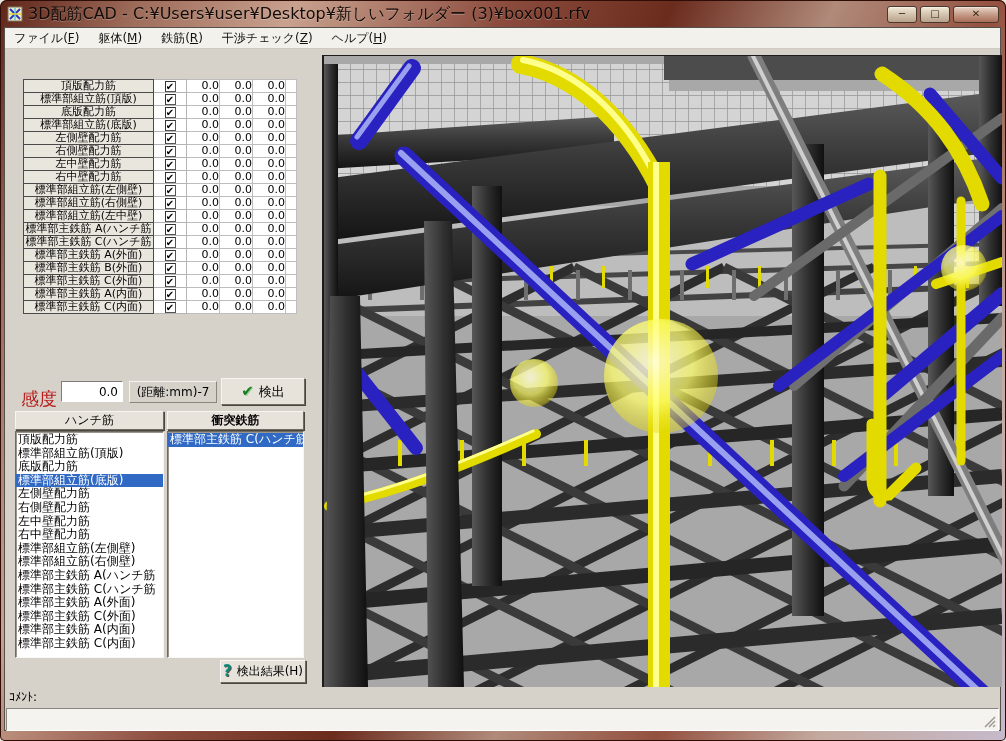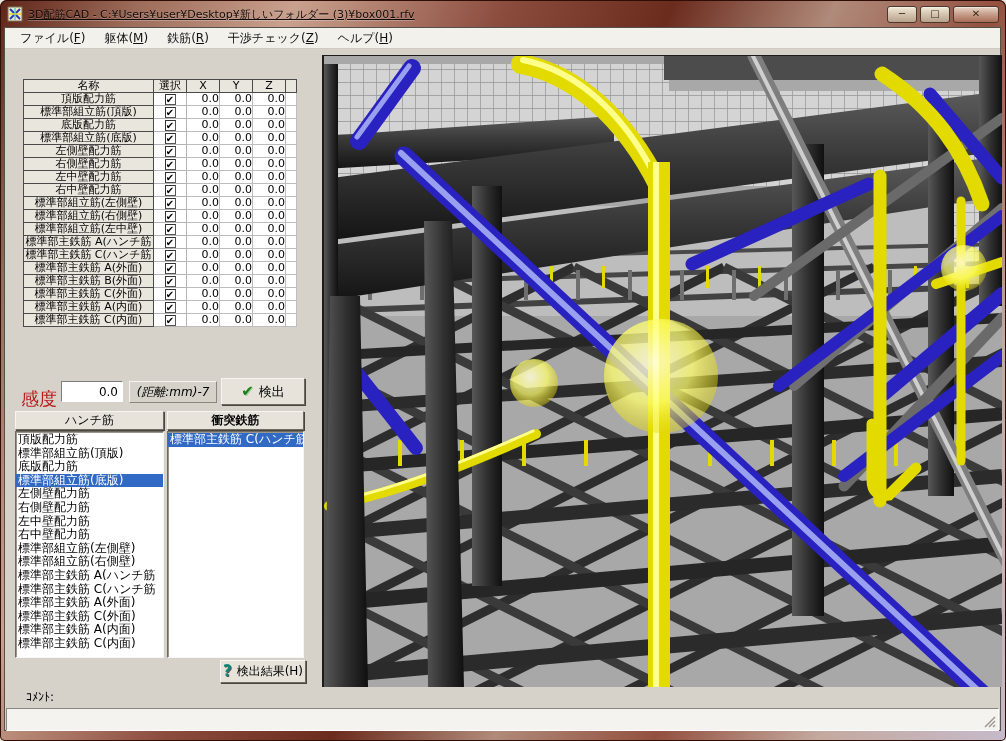--- a/index.html
+++ b/index.html
@@ -6,32 +6,32 @@
   *{box-sizing:border-box;}
   body{font-family:"DejaVu Sans","Liberation Sans",sans-serif;-webkit-font-smoothing:none;}
 
   .window{position:relative;width:1006px;height:741px;border-radius:7px 7px 5px 5px;
     background:linear-gradient(115deg,#5e2418 0%,#9c6a58 10%,#c9a18e 22%,#8a4a3c 38%,#6b2c1e 50%,#b08a7a 62%,#93503f 74%,#c4a99e 86%,#c6bacb 100%);
     box-shadow:inset 0 0 0 1px #2e0d06;overflow:hidden;}
 
   
   .titlebar{position:absolute;left:7px;top:3px;right:7px;height:22px;display:flex;align-items:center;}
   .app-icon{width:16px;height:16px;margin-right:5px;flex:0 0 auto;}
-  .title-text{font-size:11px;color:#120a06;white-space:nowrap;overflow:hidden;text-shadow:0 1px 0 rgba(255,255,255,.25);text-decoration:underline;}
+  .title-text{font-size:16px;color:#120a06;white-space:nowrap;overflow:hidden;text-shadow:0 1px 0 rgba(255,255,255,.25);}
   .win-controls{margin-left:auto;display:flex;gap:3px;}
   .win-btn{width:30px;height:17px;border:1px solid #4a382c;border-radius:3px;
     background:linear-gradient(#f2ead9,#d6c7b2 45%,#b8a28c);display:flex;align-items:center;justify-content:center;
     font-size:10px;font-weight:bold;color:#3a2a1a;line-height:1;box-shadow:inset 0 1px 0 #fff6;}
   .win-btn.close{width:46px;background:linear-gradient(#e8d6c8,#c9a28e 45%,#a86c56);}
 
   
   .app-body{position:absolute;left:4px;top:27px;width:997px;height:704px;background:var(--panel,#d6d2ca);
     border:1px solid #55504a;}
   .menubar{position:absolute;left:0;top:0;width:100%;height:21px;background:#f3f1ec;border-bottom:1px solid #cfcbc2;
-    display:flex;align-items:center;padding-left:15px;gap:19px;font-size:12px;color:#111;}
+    display:flex;align-items:center;padding-left:9px;gap:19px;font-size:12px;color:#111;}
   .menu-item{white-space:nowrap;cursor:default;}
   .menu-item u{text-underline-offset:1px;}
 
   
   .left-panel{position:absolute;left:0;top:21px;width:316px;height:638px;}
 
   table.rebar{position:absolute;left:18px;top:30px;border-collapse:collapse;table-layout:fixed;width:273px;
     font-size:11px;color:#000;background:#fff;border:1px solid #3c3c3c;}
   table.rebar td{padding:0;height:13px;line-height:12px;overflow:hidden;white-space:nowrap;}
   td.hdr{background:#e9e6de;border:1px solid #4a4a4a;text-align:center;}
@@ -41,21 +41,21 @@
   td.pad{background:#fff;border:1px solid #bdbdbd;}
   .checkbox{display:inline-block;width:11px;height:11px;background:#fff;border:1px solid #555;
     border-top-color:#333;border-left-color:#333;font-size:10px;line-height:10px;font-weight:bold;color:#000;vertical-align:middle;}
 
   .sens-label{position:absolute;left:16px;top:338px;font-size:18px;color:#b91c1c;}
   .sens-input{position:absolute;left:56px;top:332px;width:62px;height:21px;border:1px solid;
     border-color:#7d7d7d #fff #fff #7d7d7d;background:#fff;font-size:12px;text-align:right;padding:0 4px;
     font-family:inherit;color:#000;}
   .range-label{position:absolute;left:124px;top:332px;width:88px;height:22px;border:1px solid;
     border-color:#f6f4f0 #8a867e #8a867e #f6f4f0;display:flex;align-items:center;justify-content:center;
-    font-size:12px;color:#000;background:var(--panel,#d6d2ca);font-style:italic;}
+    font-size:12px;color:#000;background:var(--panel,#d6d2ca);}
   .btn{border:1px solid;border-color:#f8f6f2 #6e6a62 #6e6a62 #f8f6f2;background:#e7e3db;
     box-shadow:1px 1px 0 #4a463e;display:flex;align-items:center;justify-content:center;gap:5px;
     font-size:13px;color:#000;cursor:default;}
   .detect-btn{position:absolute;left:216px;top:329px;width:84px;height:27px;}
   .check-glyph{color:#15801c;font-weight:bold;font-size:15px;line-height:1;text-shadow:1px 1px 0 #9c9;}
   .help-btn{position:absolute;left:215px;top:611px;width:86px;height:23px;font-size:12px;}
   .question-glyph{color:#0d8a78;font-weight:bold;font-size:15px;line-height:1;text-shadow:1px 1px 0 #555;}
 
   .list-hdr{position:absolute;top:362px;height:19px;border:1px solid;border-color:#f8f6f2 #6e6a62 #6e6a62 #f8f6f2;
     background:#e7e3db;box-shadow:1px 1px 0 #4a463e;display:flex;align-items:center;justify-content:center;
@@ -70,21 +70,21 @@
   .list-item{height:13.6px;line-height:13.5px;white-space:nowrap;overflow:hidden;padding-left:2px;}
   .list-item.sel{background:var(--selection,#316ac5);color:#fff;}
 
   
   .viewport{position:absolute;left:317px;top:27px;width:680px;height:632px;border-left:2px solid #1c1c1c;
     border-top:1px solid #1c1c1c;background:var(--viewport-bg,#a8a8a8);}
   .viewport svg{display:block;}
 
   
   .statusbar{position:absolute;left:0;top:659px;width:100%;height:45px;}
-  .comment-label{position:absolute;left:4px;top:3px;font-size:12px;color:#000;margin-left:17px;}
+  .comment-label{position:absolute;left:4px;top:3px;font-size:12px;color:#000;}
   .comment-bar{position:absolute;left:1px;top:21px;width:993px;height:23px;background:#f4f3f0;
     border:1px solid;border-color:#8a867e #fff #fff #8a867e;}
   .grip{position:absolute;right:2px;bottom:2px;}
 </style>
 </head>
 <body>
 
 <div class="window">
 
   <div class="titlebar">
@@ -125,28 +125,20 @@
       <table class="rebar">
         <colgroup>
           <col style="width:130px">
             <col style="width:33px">
             <col style="width:33px">
           <col style="width:33px">
             <col style="width:33px">
             <col style="width:11px">
         </colgroup>
         <tbody id="rebar-tbody">
-            <tr>
-              <td class="hdr">名称</td>
-              <td class="hdr">選択</td>
-              <td class="hdr">X</td>
-              <td class="hdr">Y</td>
-              <td class="hdr">Z</td>
-              <td class="hdr"></td>
-            </tr>
             <tr>
               <td class="name">頂版配力筋</td>
               <td class="chk"><span class="checkbox">✔</span></td>
               <td class="val">0.0</td>
               <td class="val">0.0</td>
               <td class="val">0.0</td>
               <td class="pad"></td>
             </tr>
             <tr>
               <td class="name">標準部組立筋(頂版)</td>

